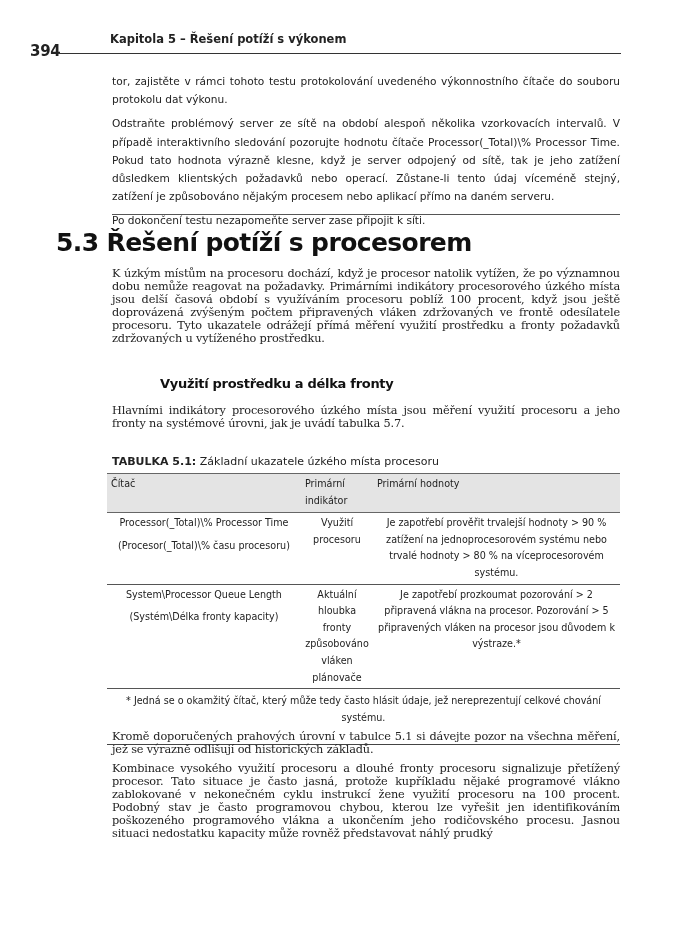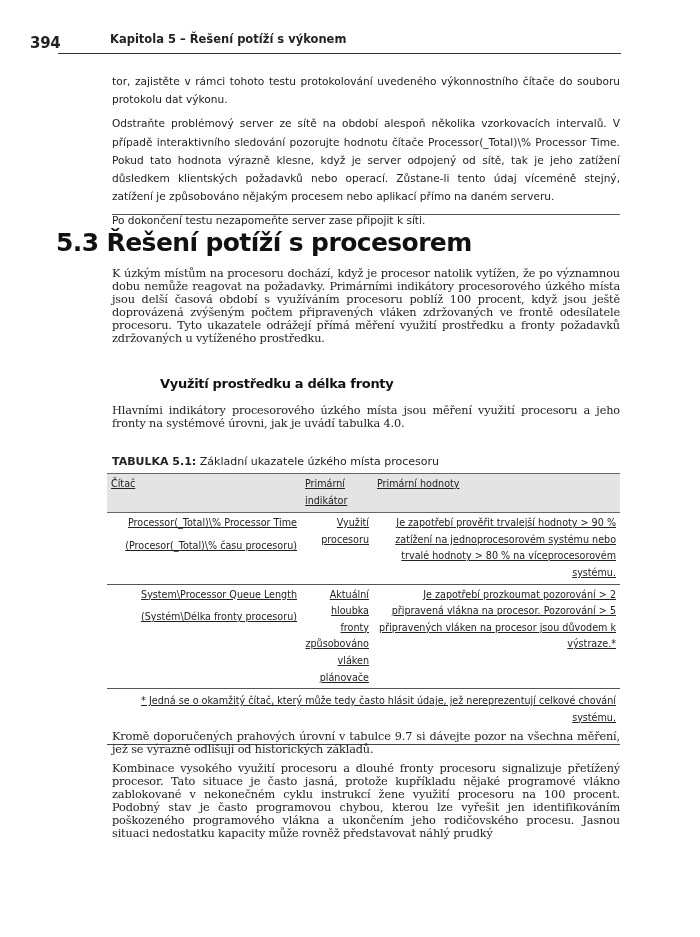--- a/index.html
+++ b/index.html
@@ -1,19 +1,19 @@
 <!DOCTYPE html>
 <html><head>
 <meta charset="utf-8">
 <style>
   html, body { margin: 0; padding: 0; background: #ffffff; }
   body { width: 700px; height: 937px; position: relative; overflow: hidden; color: #1a1a1a; }
 
   .running-head { position: absolute; top: 30px; left: 30px; width: 590px; height: 20px; }
-  .page-number { position: absolute; left: 0; top: 4px; font-family: "DejaVu Sans", sans-serif; font-size: 15px; font-weight: bold; color: #222; letter-spacing: -0.3px; }
+  .page-number { position: absolute; left: 0; top: 12px; font-family: "DejaVu Sans", sans-serif; font-size: 15px; font-weight: bold; color: #222; letter-spacing: -0.3px; }
   .chapter-title { position: absolute; left: 80px; top: 2px; font-family: "DejaVu Sans", sans-serif; font-size: 11.5px; font-weight: bold; color: #222; }
   .head-rule { position: absolute; left: 58px; top: 53px; width: 563px; height: 0; border-top: 1.5px solid #333; }
 
   .sans-block { position: absolute; left: 112px; width: 508px; font-family: "DejaVu Sans", sans-serif; font-size: 10.6px; line-height: 18.2px; color: #222; text-align: justify; }
   .sans-block p { margin: 0 0 6px 0; }
   .sans-block p.last { margin: 0; }
   #intro-block { top: 72px; }
   .box-rule { position: absolute; left: 112px; top: 214px; width: 508px; border-top: 1px solid #555; }
 
   .section-heading { position: absolute; left: 56px; top: 228px; font-family: "DejaVu Sans", sans-serif; font-size: 25px; font-weight: bold; color: #111; letter-spacing: -0.6px; white-space: nowrap; }
@@ -21,23 +21,23 @@
   .serif-block { position: absolute; left: 112px; width: 508px; font-family: "DejaVu Serif", serif; font-size: 11.3px; line-height: 13px; color: #222; text-align: justify; letter-spacing: -0.15px; }
   .serif-block p { margin: 0 0 6px 0; }
   #section-intro { top: 267px; }
 
   .subsection-heading { position: absolute; left: 112px; top: 376px; font-family: "DejaVu Sans", sans-serif; font-size: 13px; font-weight: bold; color: #111; letter-spacing: -0.3px; white-space: nowrap; margin-left: 48px; }
   #subsection-body { top: 404px; }
 
   .table-caption { position: absolute; left: 112px; top: 455px; font-family: "DejaVu Sans", sans-serif; font-size: 11px; color: #222; white-space: nowrap; }
   .table-caption .lbl { font-weight: bold; }
 
-  .data-table { position: absolute; left: 107px; top: 473px; width: 513px; border-collapse: collapse; font-family: "DejaVu Sans", sans-serif; font-size: 9.6px; line-height: 16.6px; color: #222; text-decoration: underline; }
+  .data-table { position: absolute; left: 107px; top: 473px; width: 513px; border-collapse: collapse; font-family: "DejaVu Sans", sans-serif; font-size: 9.6px; line-height: 16.6px; color: #222; }
   .data-table th { background: #e4e4e4; text-align: left; font-weight: normal; vertical-align: top; padding: 2px 4px 3px 4px; border-top: 1.5px solid #666; border-bottom: 1px solid #666; }
-  .data-table td { text-align: right; vertical-align: top; padding: 2px 4px 2px 4px; border-bottom: 1px solid #555; }
+  .data-table td { text-align: center; vertical-align: top; padding: 2px 4px 2px 4px; border-bottom: 1px solid #555; }
   .data-table .c1 { width: 186px; }
   .data-table .c2 { width: 64px; }
   .data-table .line2 { margin-top: 6px; }
   .data-table td.footnote { padding: 4px 4px 18px 4px; border-bottom: 1.5px solid #444; }
 
   #after-table { top: 730px; }
 </style>
 </head>
 <body>
 
@@ -56,21 +56,21 @@
 
 <div class="section-heading">5.3 Řešení potíží s procesorem</div>
 
 <div class="serif-block" id="section-intro">
   <p>K úzkým místům na procesoru dochází, když je procesor natolik vytížen, že po významnou dobu nemůže reagovat na požadavky. Primárními indikátory procesorového úzkého místa jsou delší časová období s využíváním procesoru poblíž 100 procent, když jsou ještě doprovázená zvýšeným počtem připravených vláken zdržovaných ve frontě odesílatele procesoru. Tyto ukazatele odrážejí přímá měření využití prostředku a fronty požadavků zdržovaných u vytíženého prostředku.</p>
 </div>
 
 <div class="subsection-heading">Využití prostředku a délka fronty</div>
 
 <div class="serif-block" id="subsection-body">
-  <p>Hlavními indikátory procesorového úzkého místa jsou měření využití procesoru a jeho fronty na systémové úrovni, jak je uvádí tabulka 4.0.</p>
+  <p>Hlavními indikátory procesorového úzkého místa jsou měření využití procesoru a jeho fronty na systémové úrovni, jak je uvádí tabulka 5.7.</p>
 </div>
 
 <div class="table-caption">
   <span class="lbl">TABULKA 5.1:</span><span> Základní ukazatele úzkého místa procesoru</span>
 </div>
 
 <table class="data-table">
   <thead>
     <tr>
       <th class="c1">Čítač</th>
@@ -83,27 +83,27 @@
       <td class="c1">
         <div>Processor(_Total)\% Processor Time</div>
         <div class="line2">(Procesor(_Total)\% času procesoru)</div>
       </td>
       <td class="c2">Využití procesoru</td>
       <td>Je zapotřebí prověřit trvalejší hodnoty &gt; 90 % zatížení na jednoprocesorovém systému nebo trvalé hodnoty &gt; 80 % na víceprocesorovém systému.</td>
     </tr>
     <tr>
       <td class="c1">
         <div>System\Processor Queue Length</div>
-        <div class="line2">(Systém\Délka fronty procesoru)</div>
+        <div class="line2">(Systém\Délka fronty kapacity)</div>
       </td>
       <td class="c2">Aktuální hloubka fronty způsobováno vláken plánovače</td>
       <td>Je zapotřebí prozkoumat pozorování &gt; 2 připravená vlákna na procesor. Pozorování &gt; 5 připravených vláken na procesor jsou důvodem k výstraze.*</td>
     </tr>
     <tr>
       <td colspan="3" class="footnote">* Jedná se o okamžitý čítač, který může tedy často hlásit údaje, jež nereprezentují celkové chování systému.</td>
     </tr>
   </tbody>
 </table>
 
 <div class="serif-block" id="after-table">
-  <p>Kromě doporučených prahových úrovní v tabulce 9.7 si dávejte pozor na všechna měření, jež se výrazně odlišují od historických základů.</p>
+  <p>Kromě doporučených prahových úrovní v tabulce 5.1 si dávejte pozor na všechna měření, jež se výrazně odlišují od historických základů.</p>
   <p>Kombinace vysokého využití procesoru a dlouhé fronty procesoru signalizuje přetížený procesor. Tato situace je často jasná, protože kupříkladu nějaké programové vlákno zablokované v nekonečném cyklu instrukcí žene využití procesoru na 100 procent. Podobný stav je často programovou chybou, kterou lze vyřešit jen identifikováním poškozeného programového vlákna a ukončením jeho rodičovského procesu. Jasnou situaci nedostatku kapacity může rovněž představovat náhlý prudký</p>
 </div>
 
 </body></html>

